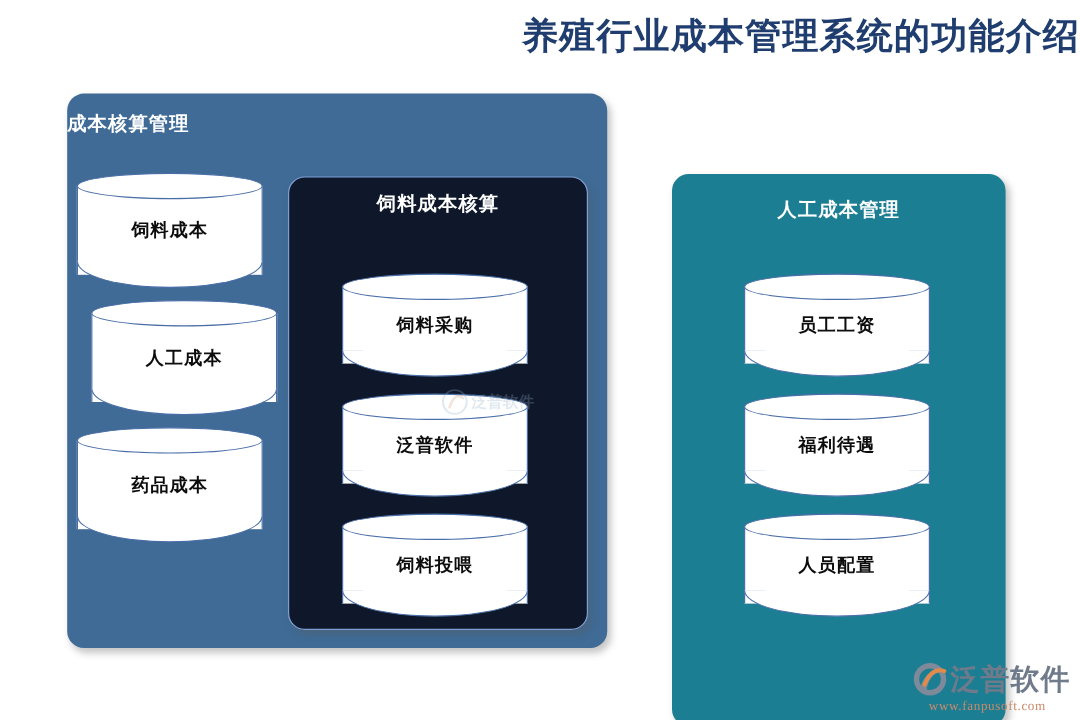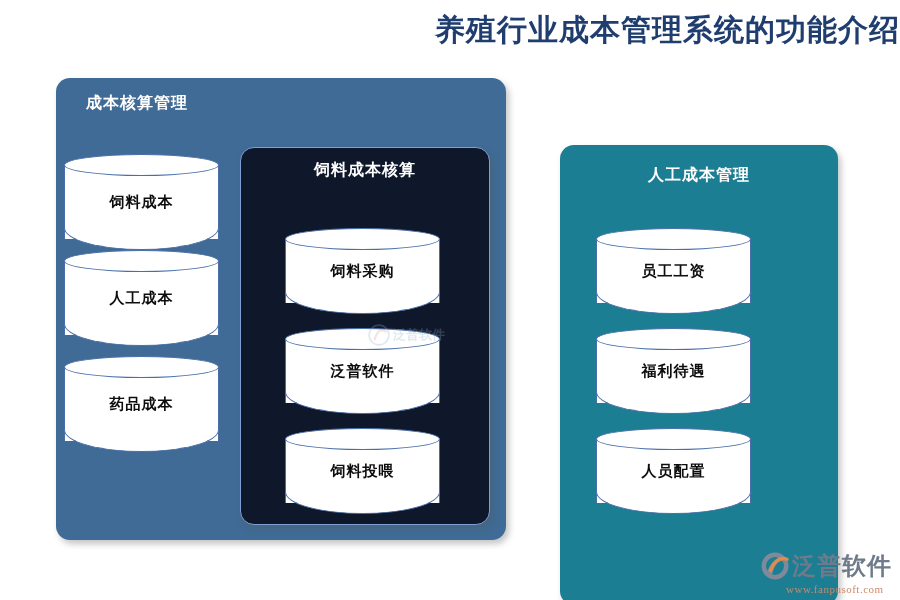--- a/index.html
+++ b/index.html
@@ -50,21 +50,20 @@
   #panel-cost-accounting {
     left: 56px;
     top: 78px;
     width: 450px;
     height: 462px;
     background: #3f6b96;
   }
   #panel-cost-accounting > .panel-title {
     top: 15px;
     text-align: left;
-    padding-left: 30px;
     width: auto;
   }
 
   #panel-feed-cost {
     left: 240px;
     top: 147px;
     width: 250px;
     height: 378px;
     background: #0f172a;
     border: 1px solid #7d9fd4;
@@ -134,32 +133,32 @@
     justify-content: center;
     font-size: 15px;
     font-weight: bold;
     color: #0d0d0d;
     letter-spacing: 1px;
     z-index: 3;
   }
 
   
   .cyl-left { left: 64px; width: 155px; height: 96px; }
-  #cyl-feed-cost  { top: 154px; }
-  #cyl-labor-cost { top: 250px; }
+  #cyl-feed-cost  { top: 144px; }
+  #cyl-labor-cost { top: 250px; margin-left: 12px; }
   #cyl-drug-cost  { top: 356px; }
 
   
   .cyl-green { left: 285px; width: 155px; height: 86px; }
   #cyl-feed-purchase { top: 228px; text-decoration: underline; }
   #cyl-inventory-mgmt { top: 328px; }
   #cyl-feed-feeding  { top: 428px; }
 
   
-  .cyl-right { left: 596px; width: 155px; height: 86px; }
+  .cyl-right { left: 620px; width: 155px; height: 86px; }
   #cyl-employee-salary { top: 228px; }
   #cyl-welfare-benefits { top: 328px; padding-left: 24px; }
   #cyl-staffing { top: 428px; }
 
   
   .watermark {
     position: absolute;
     left: 368px;
     top: 322px;
     width: 100px;
@@ -195,21 +194,21 @@
     color: #6f7b8a;
     margin-left: 2px;
     letter-spacing: 1px;
     font-family: "Liberation Serif", "DejaVu Serif", serif;
   }
   .logo-url {
     font-size: 11px;
     color: #c98a6a;
     letter-spacing: 0.5px;
     margin-top: 1px;
-    margin-left: 26px;
+    margin-left: 14px;
     font-family: "Liberation Serif", "DejaVu Serif", serif;
   }
 </style>
 </head>
 <body>
 
 <div class="page-title">养殖行业成本管理系统的功能介绍</div>
 
 <div class="panel" id="panel-cost-accounting">
   <div class="panel-title">成本核算管理</div>

